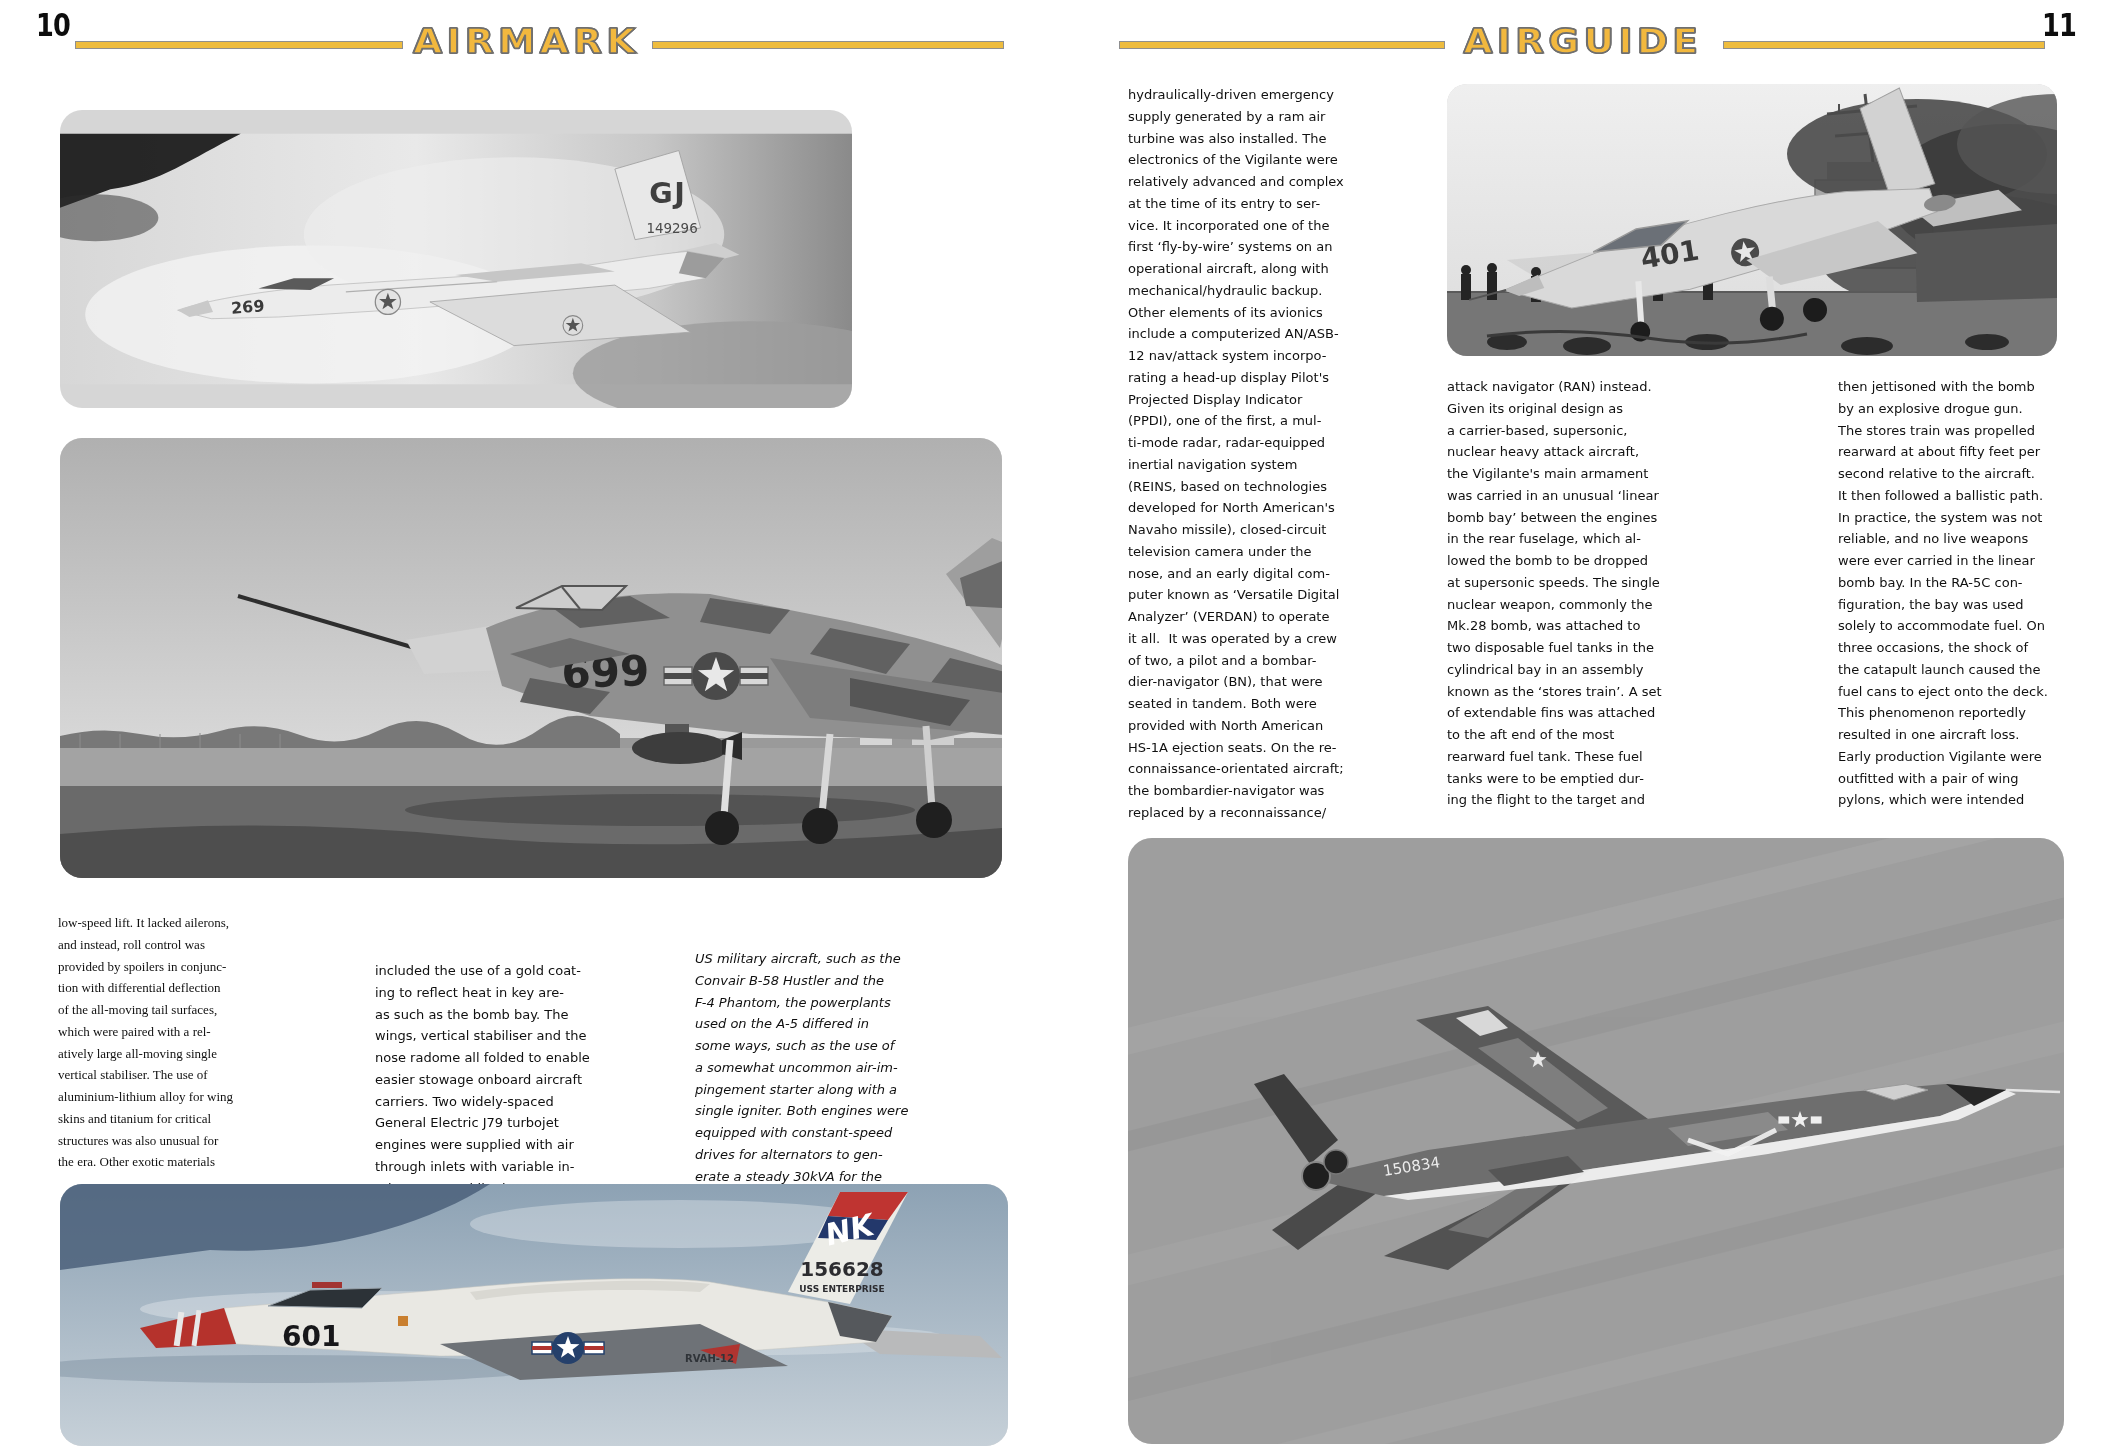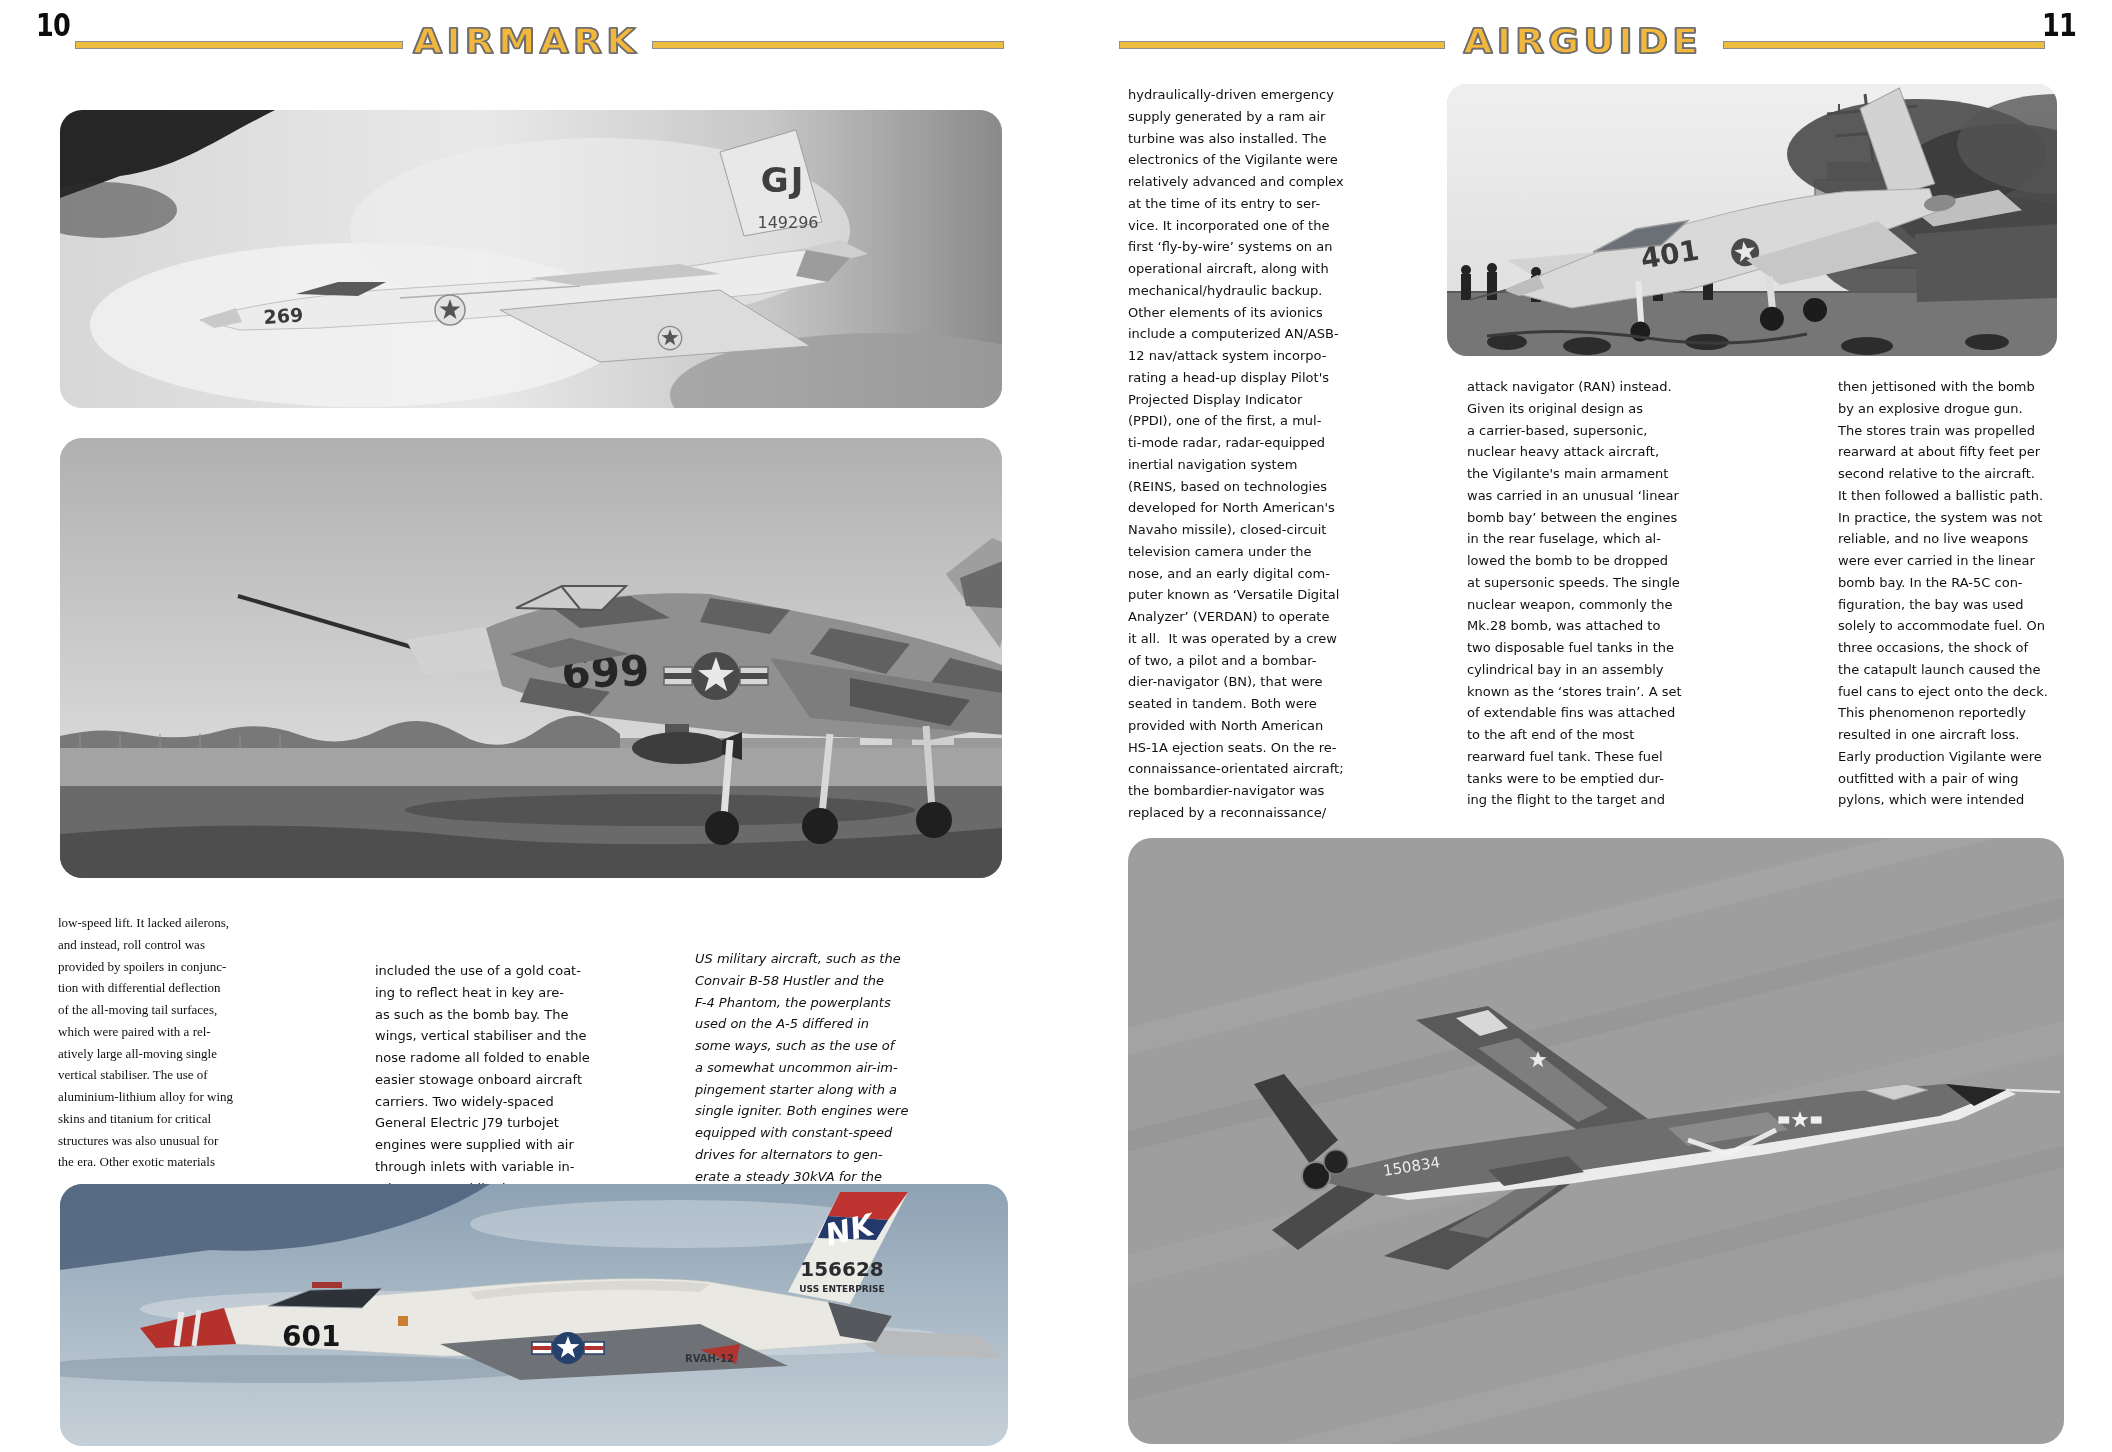--- a/index.html
+++ b/index.html
@@ -48,21 +48,21 @@
   <div class="logo" style="left:401px;width:251px;">AIRMARK</div>
   <div class="rule" style="left:652px;width:350px;"></div>
 
   <div class="rule" style="left:1119px;width:324px;"></div>
   <div class="logo" style="left:1443px;width:280px;">AIRGUIDE</div>
   <div class="rule" style="left:1723px;width:320px;"></div>
   <div class="pagenum right" style="left:2004px;width:72px;">11</div>
 
   <section>
 
-    <div class="photo" style="left:60px;top:110px;width:942px;height:298px;">
+    <div class="photo" style="left:60px;top:110px;width:792px;height:298px;">
       <svg viewBox="0 0 942 298">
         <defs>
           <linearGradient id="p1sky" x1="0" y1="0" x2="1" y2="0">
             <stop offset="0" stop-color="#d7d7d7"></stop>
               <stop offset="0.45" stop-color="#e9e9e9"></stop>
             <stop offset="0.75" stop-color="#c7c7c7"></stop>
               <stop offset="1" stop-color="#8a8a8a"></stop>
           </linearGradient>
         </defs>
         <rect width="942" height="298" fill="url(#p1sky)"></rect>
@@ -354,21 +354,21 @@
           <ellipse cx="60" cy="258" rx="20" ry="8" fill="#2c2c2c"></ellipse>
           <ellipse cx="140" cy="262" rx="24" ry="9" fill="#2c2c2c"></ellipse>
           <ellipse cx="260" cy="258" rx="22" ry="8" fill="#2c2c2c"></ellipse>
           <ellipse cx="420" cy="262" rx="26" ry="9" fill="#2c2c2c"></ellipse>
           <ellipse cx="540" cy="258" rx="22" ry="8" fill="#2c2c2c"></ellipse>
           <path d="M40,252 Q120,242 200,254 T360,250" stroke="#3a3a3a" stroke-width="3" fill="none"></path>
         </g>
       </svg>
     </div>
 
-    <div class="col" style="left:1447px;top:376px;margin-left:20px;">attack navigator (RAN) instead.
+    <div class="col" style="left:1447px;top:376px;">attack navigator (RAN) instead.
 Given its original design as
 a carrier-based, supersonic,
 nuclear heavy attack aircraft,
 the Vigilante's main armament
 was carried in an unusual ‘linear
 bomb bay’ between the engines
 in the rear fuselage, which al-
 lowed the bomb to be dropped
 at supersonic speeds. The single
 nuclear weapon, commonly the

